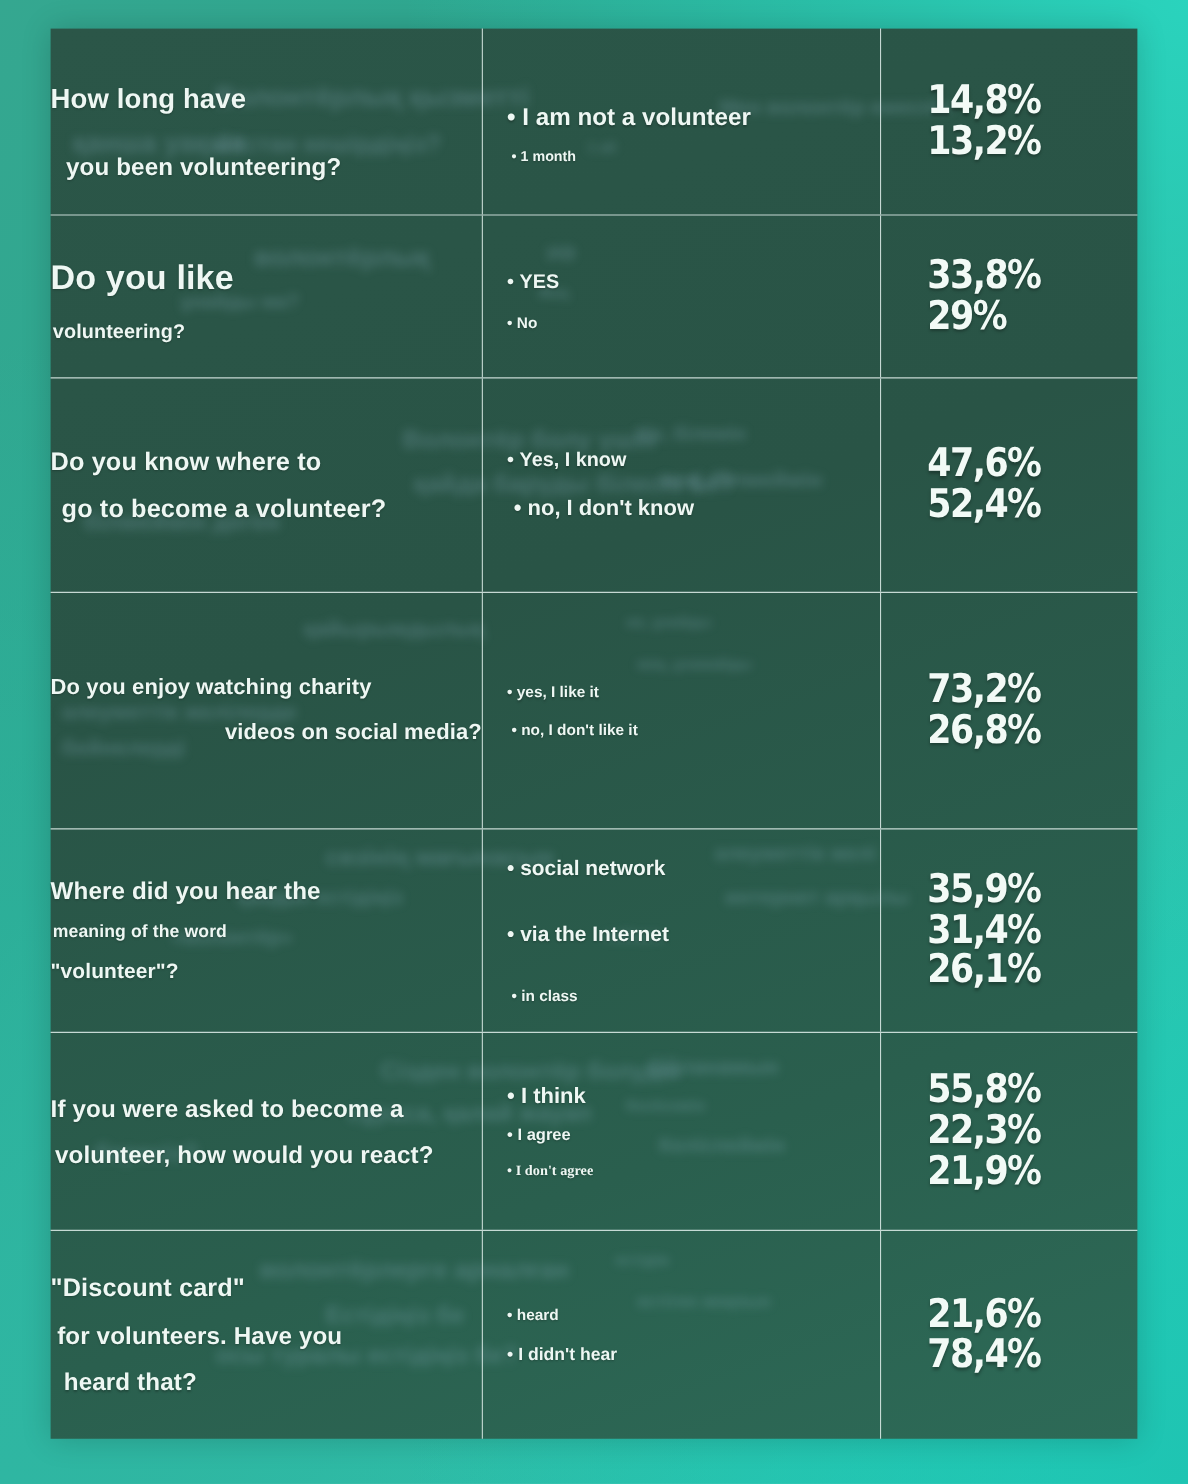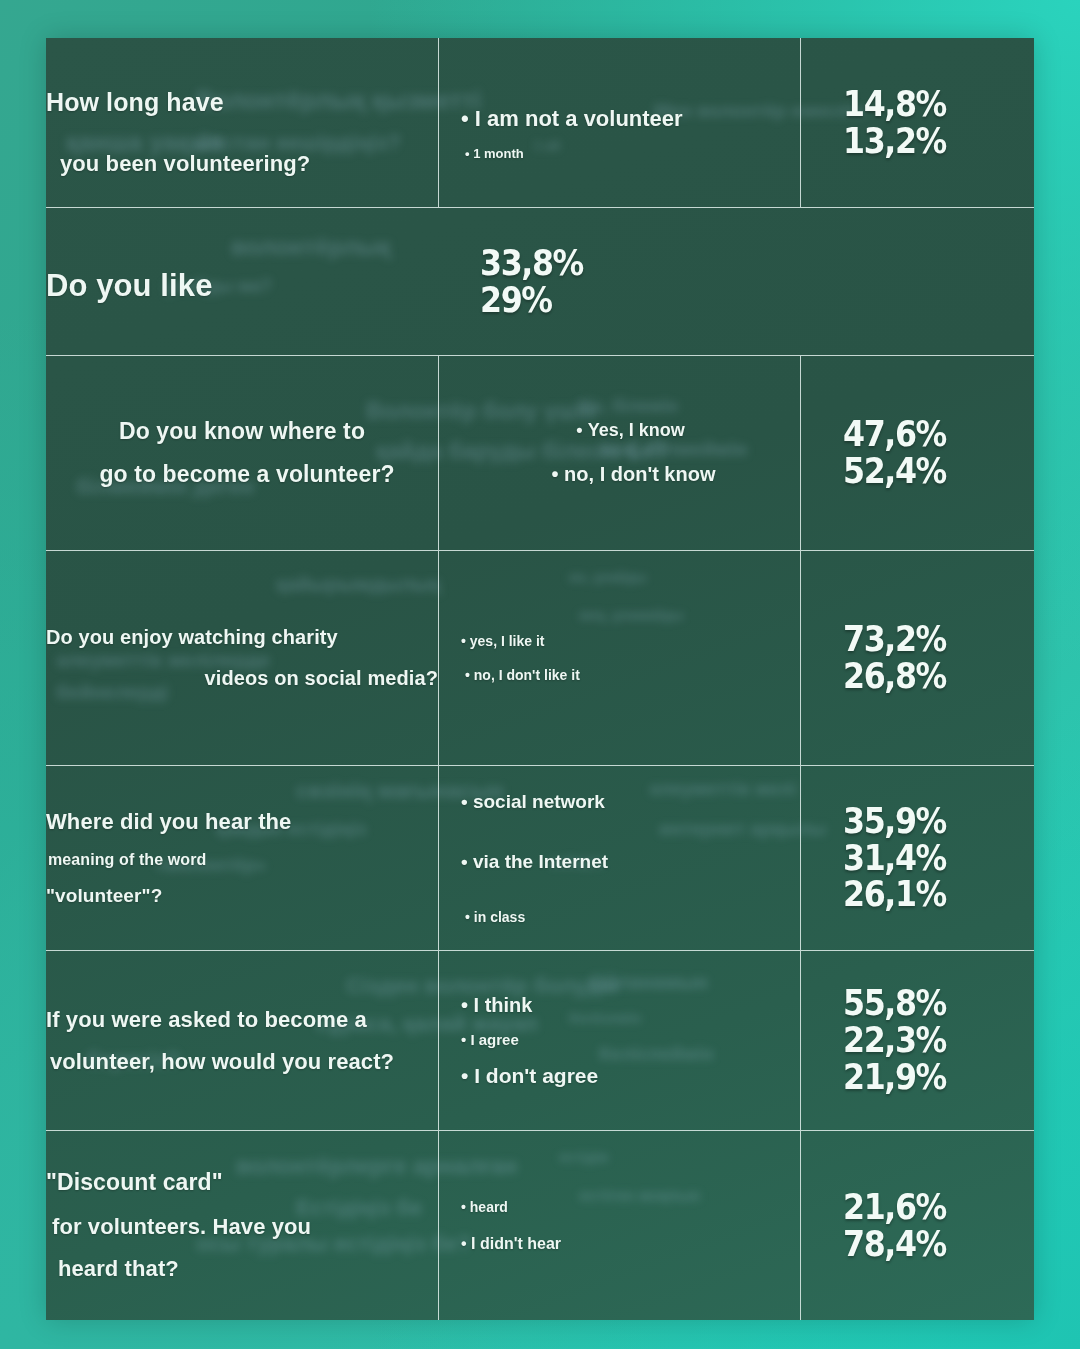--- a/index.html
+++ b/index.html
@@ -15,21 +15,21 @@
       radial-gradient(120% 90% at 100% 0%,   #2ad3bd 0%, rgba(42,211,189,0) 55%),
       radial-gradient(110% 80% at 100% 100%, #1fc4b2 0%, rgba(31,196,178,0) 60%),
       radial-gradient(130% 110% at 0% 100%,  #2fb6a2 0%, rgba(47,182,162,0) 70%),
       linear-gradient(135deg, #35a790 0%, #2aa890 35%, #2ec2ab 70%, #22d3bc 100%);
     position:relative;
   }
 
   
   #table-wrap {
     position:absolute;
-    left:46px; top:38px;
+    left:46px; top:26px;
     width:988px; height:1282px;
   }
 
   .table {
     width:100%; height:100%;
     display:flex; flex-direction:column;
     background:linear-gradient(160deg,#2b5648 0%,#295446 40%,#2a5f4e 75%,#2d6a57 100%);
     box-shadow:0 0 26px rgba(0,0,0,.18);
   }
 
@@ -127,30 +127,39 @@
             <div class="p-line" style="font-size: 36px;">13,2%</div>
           </div>
         </div>
       </div>
       <div class="row" style="height: 148px;">
         <div class="col-q">
           <div class="ghost" style="left: 185px; top: 25px; font-size: 24px;">волонтёрлық</div>
           <div class="ghost" style="left: 118px; top: 68px; font-size: 18px;">ұнайды ма?</div>
           <div class="cell-inner" style="padding-top: 8px;">
             <div class="q-line" style="font-size: 31px; padding-left: 0px; margin-top: 0px;">Do you like</div>
+            <div class="q-line" style="font-size: 18px; padding-left: 2px; margin-top: 20px;">volunteering?</div>
+          </div>
+        </div>
+        <div class="col-a">
+          <div class="ghost" style="left: 58px; top: 24px; font-size: 18px;">ИӘ</div>
+          <div class="ghost" style="left: 50px; top: 62px; font-size: 14px;">Жоқ</div>
+          <div class="cell-inner" style="padding-top: 8px; padding-left: 22px;">
+            <div class="a-line" style="font-size: 18px; padding-left: 0px; margin-top: 0px;"><span>•&nbsp;</span><span>YES</span></div>
+            <div class="a-line" style="font-size: 14px; padding-left: 0px; margin-top: 18px;"><span>•&nbsp;</span><span>No</span></div>
           </div>
         </div>
         <div class="col-p">
           <div class="cell-inner p-block">
             <div class="p-line" style="font-size: 36px;">33,8%</div>
             <div class="p-line" style="font-size: 36px;">29%</div>
           </div>
         </div>
       </div>
-      <div class="row" style="height: 195px; text-align: center;">
+      <div class="row" style="height: 195px;">
         <div class="col-q">
           <div class="ghost" style="left: 320px; top: 42px; font-size: 23px;">Волонтёр болу үшін</div>
           <div class="ghost" style="left: 330px; top: 82px; font-size: 23px;">қайда баруды білесіз бе?</div>
           <div class="ghost" style="left: 30px; top: 118px; font-size: 22px;">білмеймін деген</div>
           <div class="cell-inner">
             <div class="q-line" style="font-size: 23px; padding-left: 0px; margin-top: 0px;">Do you know where to</div>
             <div class="q-line" style="font-size: 23px; padding-left: 10px; margin-top: 16px;">go to become a volunteer?</div>
           </div>
         </div>
         <div class="col-a">
@@ -232,21 +241,21 @@
             <div class="q-line" style="font-size: 22px; padding-left: 4px; margin-top: 16px;">volunteer, how would you react?</div>
           </div>
         </div>
         <div class="col-a">
           <div class="ghost" style="left: 150px; top: 20px; font-size: 20px;">Ойланамын</div>
           <div class="ghost" style="left: 130px; top: 58px; font-size: 15px;">Келісемін</div>
           <div class="ghost" style="left: 160px; top: 92px; font-size: 19px;">Келіспеймін</div>
           <div class="cell-inner" style="padding-top: 0px; padding-left: 22px;">
             <div class="a-line" style="font-size: 20px; padding-left: 0px; margin-top: 0px;"><span>•&nbsp;</span><span>I think</span></div>
             <div class="a-line" style="font-size: 15px; padding-left: 0px; margin-top: 14px;"><span>•&nbsp;</span><span>I agree</span></div>
-            <div class="a-line" style="font-size: 21px; padding-left: 0px; margin-top: 16px;"><span>•&nbsp;</span><span>I don't agree</span></div>
+            <div class="a-line" style="font-size: 13px; padding-left: 0px; margin-top: 16px; font-family: Liberation Serif, serif;"><span>•&nbsp;</span><span>I don't agree</span></div>
           </div>
         </div>
         <div class="col-p">
           <div class="cell-inner p-block">
             <div class="p-line" style="font-size: 36px;">55,8%</div>
             <div class="p-line" style="font-size: 36px;">22,3%</div>
             <div class="p-line" style="font-size: 36px;">21,9%</div>
           </div>
         </div>
       </div>

